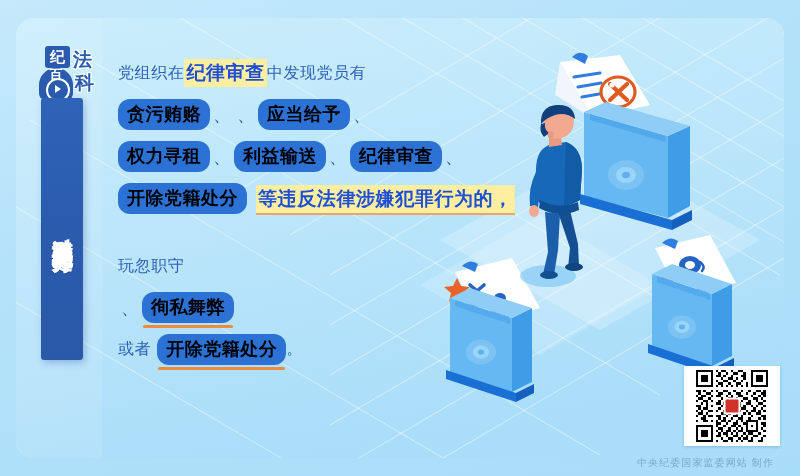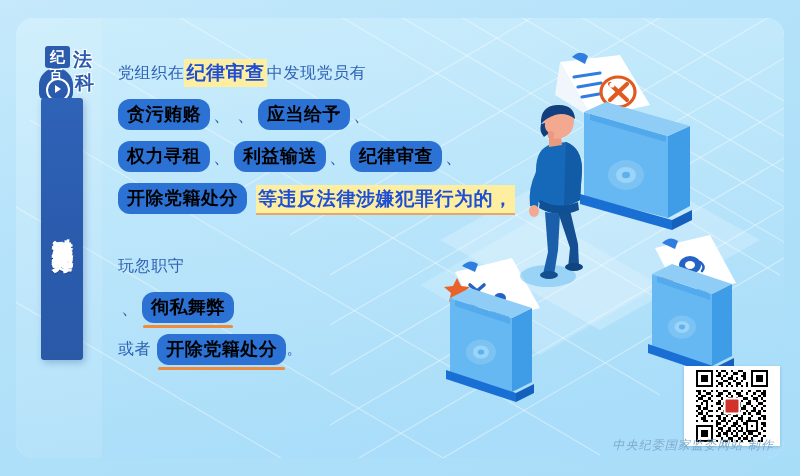--- a/index.html
+++ b/index.html
@@ -139,24 +139,23 @@
     position:absolute;left:50%;top:50%;transform:translate(-50%,-50%);
     width:17px;height:17px;background:#ffffff;
     display:flex;align-items:center;justify-content:center;
   }
   .qr-logo span{
     display:block;width:13px;height:13px;background:#d2322c;border-radius:1px;
   }
 
   
   .footer{
-    position:absolute;right:26px;bottom:22px;
-    color:#7fa8c9;font-size:12px;letter-spacing:1.1px;
+    position:absolute;right:26px;bottom:6px;
+    color:#7fa8c9;font-size:10px;letter-spacing:1.1px;
     font-family:"Liberation Sans","DejaVu Sans",sans-serif;
-    font-style:italic;
   }
 </style>
 </head>
 <body>
 
 <div id="stage">
 
   <div class="frame"></div>
 
   <div class="floor">

